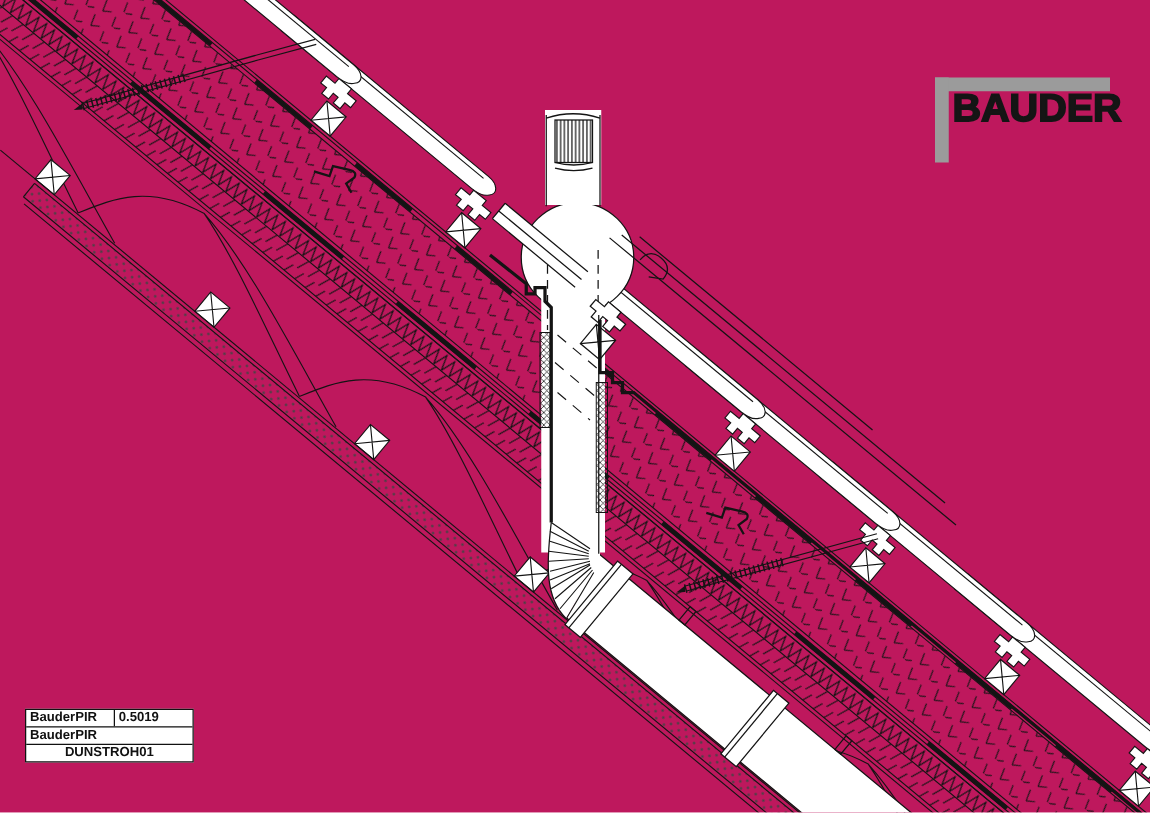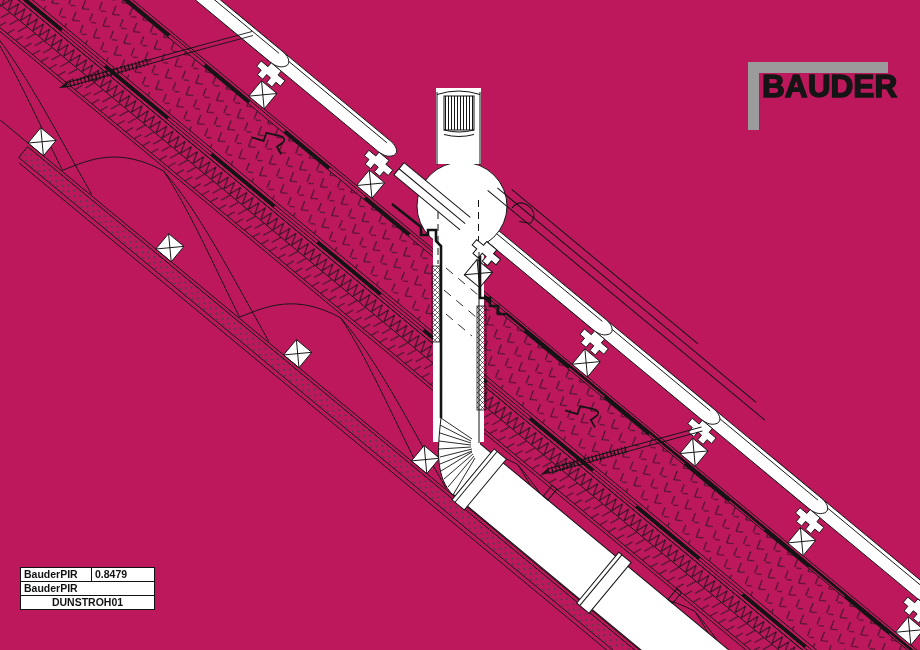--- a/index.html
+++ b/index.html
@@ -213,21 +213,21 @@
 
   <div class="logo">
     <div class="bar-top"></div>
     <div class="bar-left"></div>
     <div class="word">BAUDER</div>
   </div>
 
   <div class="tblock">
     <div class="row">
       <div class="c1">BauderPIR</div>
-      <div class="c2">0.8479</div>
+      <div class="c2">0.5019</div>
     </div>
     <div class="row">
       <div class="full">BauderPIR</div>
     </div>
     <div class="row">
       <div class="center">DUNSTROH01</div>
     </div>
   </div>
 
 </div>

